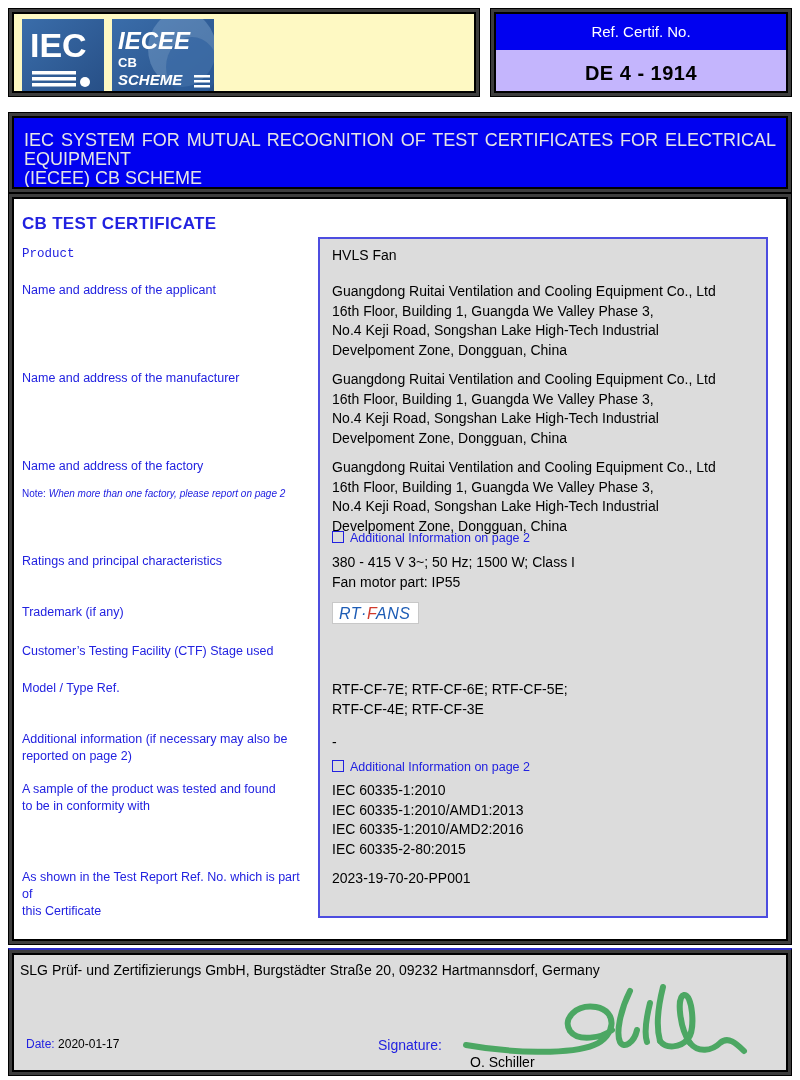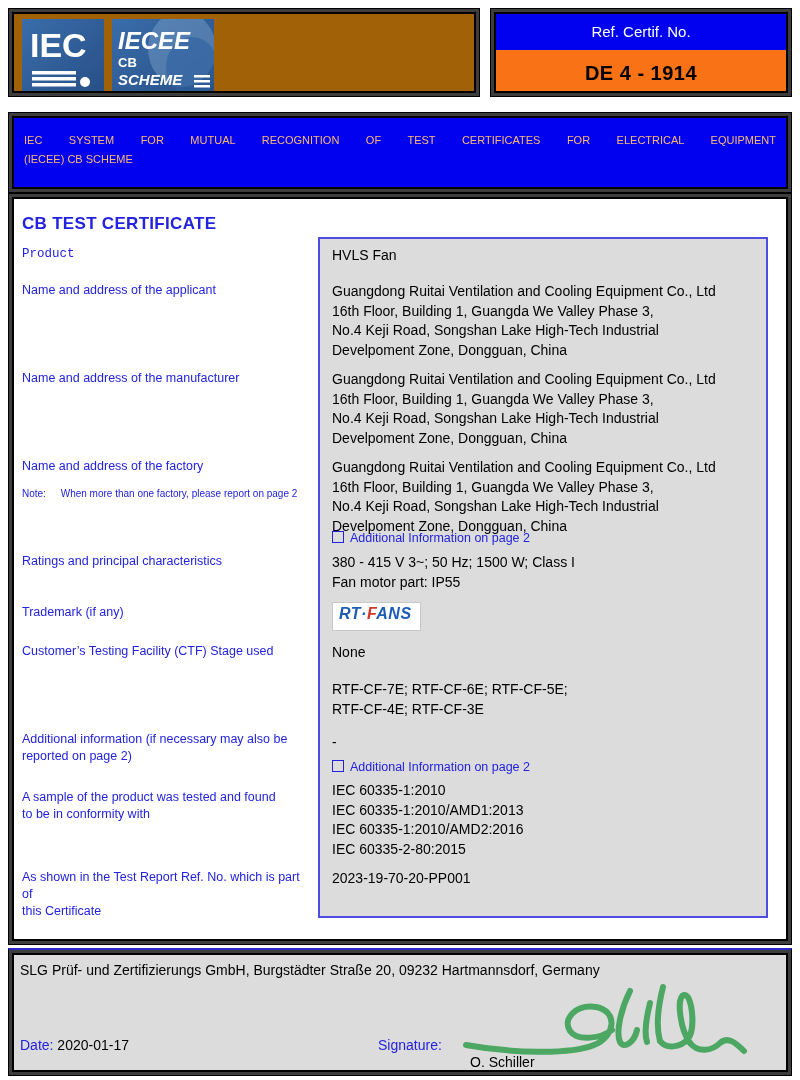--- a/index.html
+++ b/index.html
@@ -3,53 +3,53 @@
 <meta charset="utf-8">
 <style>
   html,body{margin:0;padding:0;}
   body{
     width:800px;height:1080px;position:relative;background:#ffffff;
     font-family:"Liberation Sans", sans-serif;color:#000;
     -webkit-font-smoothing:antialiased;
   }
   
   .frame{position:absolute;background:#3d3d3d;border:1px solid #000;padding:3px;box-sizing:border-box;}
-  .frame-inner{position:relative;width:100%;height:100%;border:2px solid #000;background:#f97316;box-sizing:border-box;overflow:hidden;}
+  .frame-inner{position:relative;width:100%;height:100%;border:2px solid #000;background:#c4b5fd;box-sizing:border-box;overflow:hidden;}
 
   
-  .hdr-left-inner{background:#a16207;}
+  .hdr-left-inner{background:#fef9c3;}
   .logo-wrap{position:absolute;left:8px;top:5px;}
   .ref-bar{height:36px;background:#0101f0;color:#fff;text-align:center;line-height:36px;font-size:15px;}
   .cert-no{margin-top:12px;text-align:center;font-size:20px;font-weight:bold;color:#000;letter-spacing:.5px;}
 
   
-  .banner-inner{background:#0101f0;color:#fdba74;padding:13px 10px 4px 10px;font-size:11px;line-height:19px;}
+  .banner-inner{background:#0101f0;color:#e5e5e5;padding:13px 10px 4px 10px;font-size:18px;line-height:19px;}
   .banner-l1{text-align:justify;text-align-last:justify;}
 
   
   .main-inner{background:#fff;}
   .cb-title{position:absolute;left:8px;top:8px;color:#2222e0;font-size:17px;font-weight:bold;letter-spacing:.3px;margin-top:7px;}
   .gray-panel{position:absolute;left:304px;top:38px;width:450px;height:681px;background:#dcdcdc;border:2px solid #4d4de0;box-sizing:border-box;}
   .lbl{position:absolute;left:8px;width:288px;color:#2222e0;font-size:12.5px;line-height:17px;}
   .val{position:absolute;left:318px;width:420px;color:#000;font-size:14px;line-height:19.5px;}
   .note{position:absolute;left:8px;width:292px;color:#2222e0;font-size:10px;line-height:13px;}
-  .note .it{margin-left:12px;}
+  .note .it{font-style:italic;}
   .addinfo{position:absolute;left:318px;color:#2222e0;font-size:12.5px;line-height:15px;}
   .cbx{display:inline-block;width:10px;height:10px;border:1.5px solid #2222e0;margin-right:6px;vertical-align:-1px;background:transparent;}
   .issued{position:absolute;left:8px;top:723px;color:#2222e0;font-size:19px;margin-top:26px;}
 
   
-  .tm-chip{position:absolute;left:318px;top:403px;background:#ffffff;border:1px solid #c8c8c8;padding:2px 8px 7px 6px;font-size:16px;font-weight:bold;font-style:italic;letter-spacing:.5px;}
+  .tm-chip{position:absolute;left:318px;top:403px;background:#ffffff;border:1px solid #c8c8c8;padding:2px 8px 0 6px;font-size:16px;font-weight:normal;font-style:italic;letter-spacing:.5px;}
   .tm-blue{color:#1d5cb5;} .tm-red{color:#d03a2c;}
 
   
   .bottom-frame{border-top:2px solid #2a2ac8;}
   .bottom-inner{background:#dcdcdc;}
   .ncb{position:absolute;left:6px;top:7px;font-size:14px;color:#000;width:740px;}
-  .date-line{position:absolute;left:6px;top:82px;font-size:14px;}
+  .date-line{position:absolute;left:12px;top:82px;font-size:12px;}
   .sig-label{position:absolute;left:364px;top:82px;font-size:14px;color:#2222e0;}
   .blue-t{color:#2222e0;}
   .sig-svg{position:absolute;left:446px;top:26px;}
   .sig-name{position:absolute;left:456px;top:99px;font-size:14px;color:#000;}
 </style>
 </head>
 <body>
 
 <div class="frame" style="left:8px;top:8px;width:472px;height:89px;">
   <div class="frame-inner hdr-left-inner">
@@ -111,34 +111,34 @@
     <div class="gray-panel"></div>
 
     <div class="lbl" style="top:47px;font-family:Liberation Mono, monospace;">Product</div>
     <div class="lbl" style="top:171px;">Name and address of the manufacturer</div>
     <div class="lbl" style="top:83px;">Name and address of the applicant</div>
     <div class="lbl" style="top:259px;">Name and address of the factory</div>
     <div class="note" style="top:288px;"><span>Note: </span><span class="it">When more than one factory, please report on page 2</span></div>
     <div class="lbl" style="top:354px;">Ratings and principal characteristics</div>
     <div class="lbl" style="top:405px;">Trademark (if any)</div>
     <div class="lbl" style="top:444px;">Customer’s Testing Facility (CTF) Stage used</div>
+    <div class="lbl" style="top:481px;">Model / Type Ref.</div>
     <div class="lbl" style="top:532px;">Additional information (if necessary may also be<br>reported on page 2)</div>
-    <div class="lbl" style="top:582px;margin-top:8px;">A sample of the product was tested and found<br>to be in conformity with</div>
+    <div class="lbl" style="top:582px;">A sample of the product was tested and found<br>to be in conformity with</div>
     <div class="lbl" style="top:670px;">As shown in the Test Report Ref. No. which is part of<br>this Certificate</div>
 
     <div class="val" style="top:47px;">HVLS Fan</div>
     <div class="val" style="top:83px;">Guangdong Ruitai Ventilation and Cooling Equipment Co., Ltd<br>16th Floor, Building 1, Guangda We Valley Phase 3,<br>No.4 Keji Road, Songshan Lake High-Tech Industrial<br>Develpoment Zone, Dongguan, China</div>
     <div class="val" style="top:171px;">Guangdong Ruitai Ventilation and Cooling Equipment Co., Ltd<br>16th Floor, Building 1, Guangda We Valley Phase 3,<br>No.4 Keji Road, Songshan Lake High-Tech Industrial<br>Develpoment Zone, Dongguan, China</div>
     <div class="val" style="top:259px;">Guangdong Ruitai Ventilation and Cooling Equipment Co., Ltd<br>16th Floor, Building 1, Guangda We Valley Phase 3,<br>No.4 Keji Road, Songshan Lake High-Tech Industrial<br>Develpoment Zone, Dongguan, China</div>
     <div class="addinfo" style="top:332px;"><span class="cbx"></span><span>Additional Information on page 2</span></div>
     <div class="val" style="top:354px;">380 - 415 V 3~; 50 Hz; 1500 W; Class I<br>Fan motor part: IP55</div>
 
     <div class="tm-chip"><span class="tm-blue">RT·</span><span class="tm-red">F</span><span class="tm-blue">ANS</span></div>
 
-    <div class="val" style="top:444px;">None</div>
     <div class="val" style="top:481px;">RTF-CF-7E; RTF-CF-6E; RTF-CF-5E;<br>RTF-CF-4E; RTF-CF-3E</div>
     <div class="val" style="top:534px;">-</div>
     <div class="addinfo" style="top:561px;"><span class="cbx"></span><span>Additional Information on page 2</span></div>
     <div class="val" style="top:582px;">IEC 60335-1:2010<br>IEC 60335-1:2010/AMD1:2013<br>IEC 60335-1:2010/AMD2:2016<br>IEC 60335-2-80:2015</div>
     <div class="val" style="top:670px;">2023-19-70-20-PP001</div>
 
     <div class="issued">This CB Test Certificate is issued by the National Certification Body</div>
   </div>
 </div>
 

